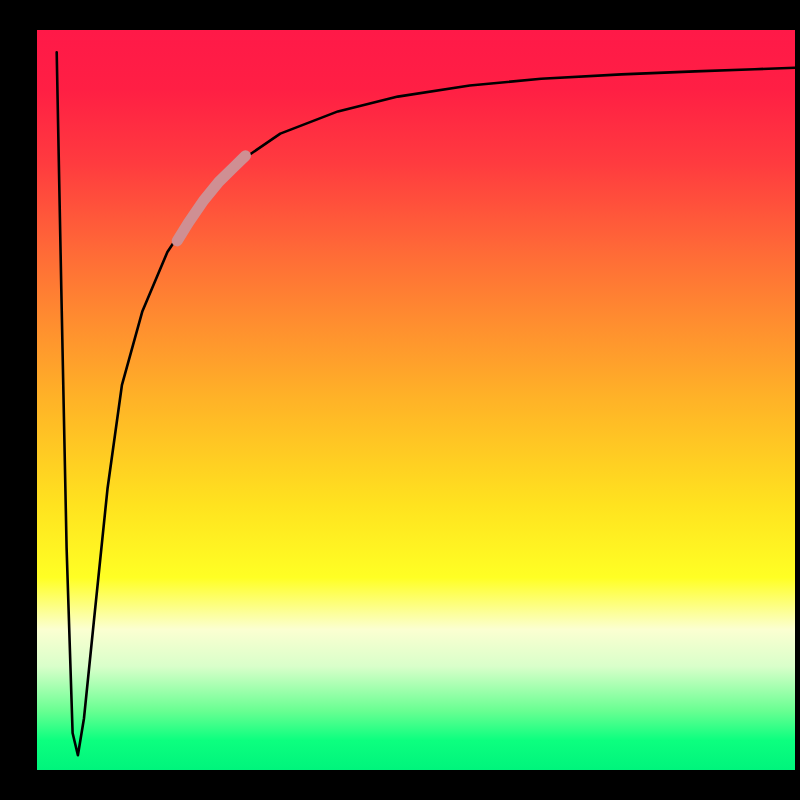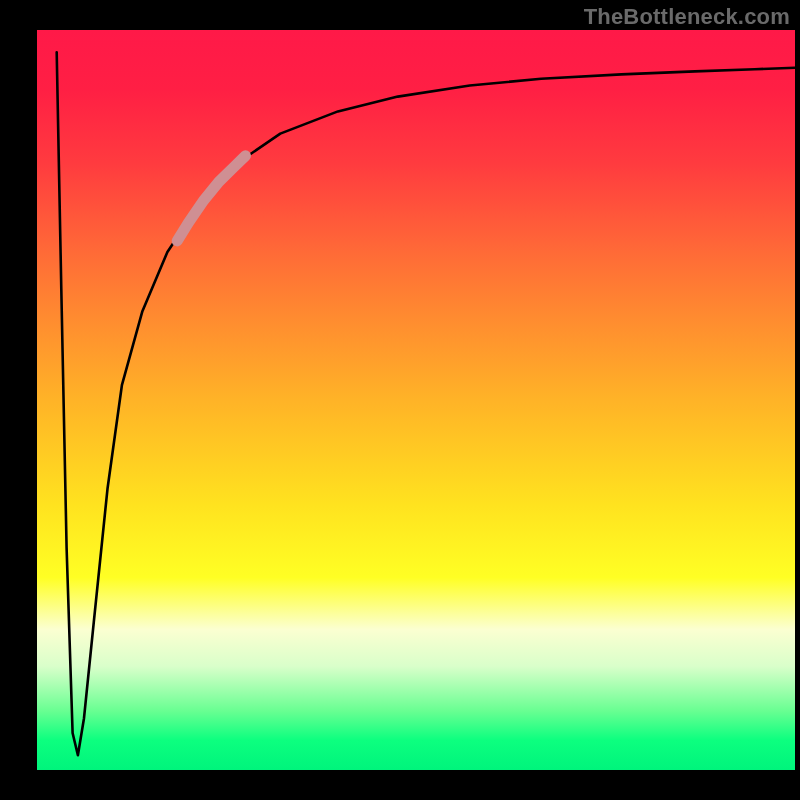--- a/index.html
+++ b/index.html
@@ -54,21 +54,20 @@
     position: absolute;
     left: 0;
     top: 0;
   }
 </style>
 </head>
 <body>
 
 <div class="frame">
 
-  <div class="watermark">TheBottleneck.com</div>
 
   <div class="plot-area"></div>
 
   <svg width="800" height="800">
     <path id="main-curve" fill="none" stroke="#000" stroke-width="2.6" stroke-linejoin="round" stroke-linecap="round" d="M56.7 52.2 L61.3 289.0 L66.6 548.0 L72.6 733.0 L77.9 755.2 L84.0 718.2 L93.8 622.0 L107.5 488.8 L121.9 385.2 L142.4 311.2 L167.4 252.0 L196.9 207.6 L237.1 163.2 L280.3 133.6 L337.9 111.4 L397.8 96.6 L469.8 85.5 L541.1 78.8 L621.4 74.4 L694.9 71.4 L754.8 69.2 L795.0 67.7"></path>
     <path id="hl-seg" fill="none" stroke="#cf8f93" stroke-width="11" stroke-linecap="round" d="M177.2 240.9 L188.6 222.4 L203.8 200.2 L218.9 181.7 L234.1 166.9 L245.5 155.8"></path>
   </svg>
 
 </div>
 

